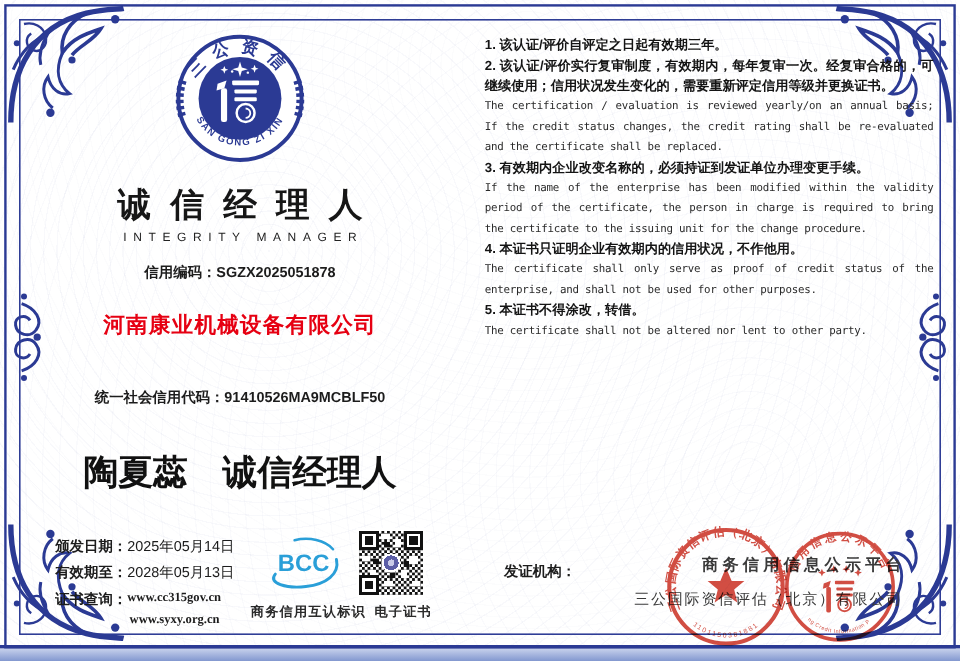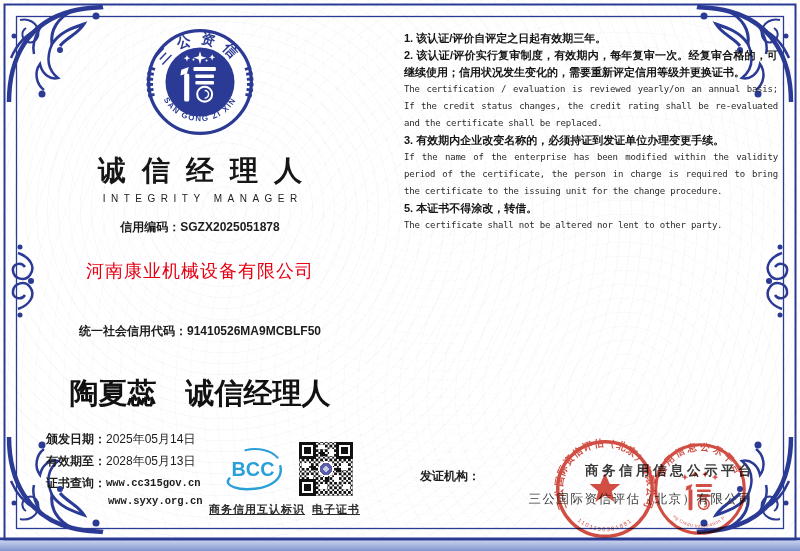--- a/index.html
+++ b/index.html
@@ -12,41 +12,41 @@
       repeating-radial-gradient(circle at 55% 10%, rgba(120,130,170,0.022) 0 1px, transparent 1px 9px);
   }
   .frame{position:absolute;inset:0;pointer-events:none;}
   
   .left-col{position:absolute;left:40px;top:26px;width:320px;text-align:center;}
   .logo{width:112px;height:112px;display:block;margin:0 auto;}
   .title-cn{margin-top:14px;font-family:"DejaVu Serif","Liberation Serif",serif;font-weight:bold;
             font-size:28px;color:#161616;letter-spacing:16px;text-indent:16px;white-space:nowrap;}
   .title-en{margin-top:3px;font-size:10px;font-weight:normal;color:#222;letter-spacing:5.5px;text-indent:5.5px;white-space:nowrap;}
   .credit-code{margin-top:15px;font-size:12px;font-weight:bold;color:#1c1c1c;}
-  .company{margin-top:23px;font-size:18px;font-weight:normal;color:#e60012;letter-spacing:1px;}
+  .company{margin-top:23px;font-size:18px;font-weight:bold;color:#e60012;letter-spacing:1px;}
   .uscc{margin-top:40px;font-size:12px;font-weight:bold;color:#1c1c1c;}
   .holder{margin-top:34px;font-family:"DejaVu Serif","Liberation Serif",serif;
           font-weight:bold;font-size:29px;color:#111;white-space:nowrap;}
   
   .right-col{position:absolute;left:404px;top:30px;width:374px;color:#1a1a1a;}
   .desc-heading{font-size:12.5px;font-weight:bold;margin-bottom:15px;letter-spacing:1px;}
   .desc-cn{font-size:11px;font-weight:600;line-height:17px;color:#141414;text-align:justify;}
   .desc-en{font-family:"DejaVu Sans Mono","Liberation Mono",monospace;font-size:9px;letter-spacing:-0.2px;
            line-height:17px;color:#2a2a2a;text-align:justify;}
   
-  .footer-left{position:absolute;left:46px;top:428px;font-size:12px;color:#1c1c1c;}
+  .footer-left{position:absolute;left:46px;top:444px;font-size:12px;color:#1c1c1c;}
   .f-row{display:flex;height:22px;line-height:22px;}
   .f-label{font-weight:bold;white-space:nowrap;}
   .f-value{font-weight:normal;white-space:nowrap;}
-  .f-url{font-family:Liberation Mono, monospace;font-size:10.5px;font-weight:bold;}
+  .f-url{font-family:Liberation Serif, serif;font-size:10.5px;font-weight:bold;}
   .indent{margin-left:62px;height:18px;line-height:14px;}
   
   .bcc-logo{position:absolute;left:220px;top:446px;width:66px;height:46px;}
   .qr{position:absolute;left:297px;top:440px;width:58px;height:58px;}
-  .caption{position:absolute;top:502px;font-size:11px;font-weight:600;color:#2a2a2a;letter-spacing:1px;white-space:nowrap;text-decoration:underline;}
+  .caption{position:absolute;top:502px;font-size:11px;font-weight:600;color:#2a2a2a;letter-spacing:1px;white-space:nowrap;}
   .caption.mutual{left:209px;}
   .caption.ecert{left:312px;}
   
   .issuer-label{position:absolute;left:420px;top:468px;font-size:12px;font-weight:bold;color:#1c1c1c;}
   .org-platform{position:absolute;left:470px;top:462px;width:285px;text-align:right;
                 font-size:13.5px;font-weight:600;letter-spacing:3.5px;color:#3a3a3a;z-index:1;white-space:nowrap;}
   .org-company{position:absolute;left:498px;top:491px;width:285px;text-align:center;
                font-size:12.5px;font-weight:500;letter-spacing:1.5px;color:#3a3a3a;z-index:1;white-space:nowrap;}
   .seal{position:absolute;z-index:2;opacity:0.9;mix-blend-mode:multiply;}
   .seal.left{left:553px;top:437px;width:104px;height:104px;}
@@ -157,20 +157,24 @@
     </div>
     <div>
       <div class="desc-cn">2. 该认证/评价实行复审制度，有效期内，每年复审一次。经复审合格的，可继续使用；信用状况发生变化的，需要重新评定信用等级并更换证书。</div>
       <div class="desc-en">The certification / evaluation is reviewed yearly/on an annual basis; If the credit status changes, the credit rating shall be re-evaluated and the certificate shall be replaced.</div>
     </div>
     <div>
       <div class="desc-cn">3. 有效期内企业改变名称的，必须持证到发证单位办理变更手续。</div>
       <div class="desc-en">If the name of the enterprise has been modified within the validity period of the certificate, the person in charge is required to bring the certificate to the issuing unit for the change procedure.</div>
     </div>
     <div>
+      <div class="desc-cn">4. 本证书只证明企业有效期内的信用状况，不作他用。</div>
+      <div class="desc-en">The certificate shall only serve as proof of credit status of the enterprise, and shall not be used for other purposes.</div>
+    </div>
+    <div>
       <div class="desc-cn">5. 本证书不得涂改，转借。</div>
       <div class="desc-en">The certificate shall not be altered nor lent to other party.</div>
     </div>
   </div>
 
   <div class="footer-left">
     <div class="f-row">
       <span class="f-label">颁发日期：</span>
       <span class="f-value">2025年05月14日</span>
     </div>

